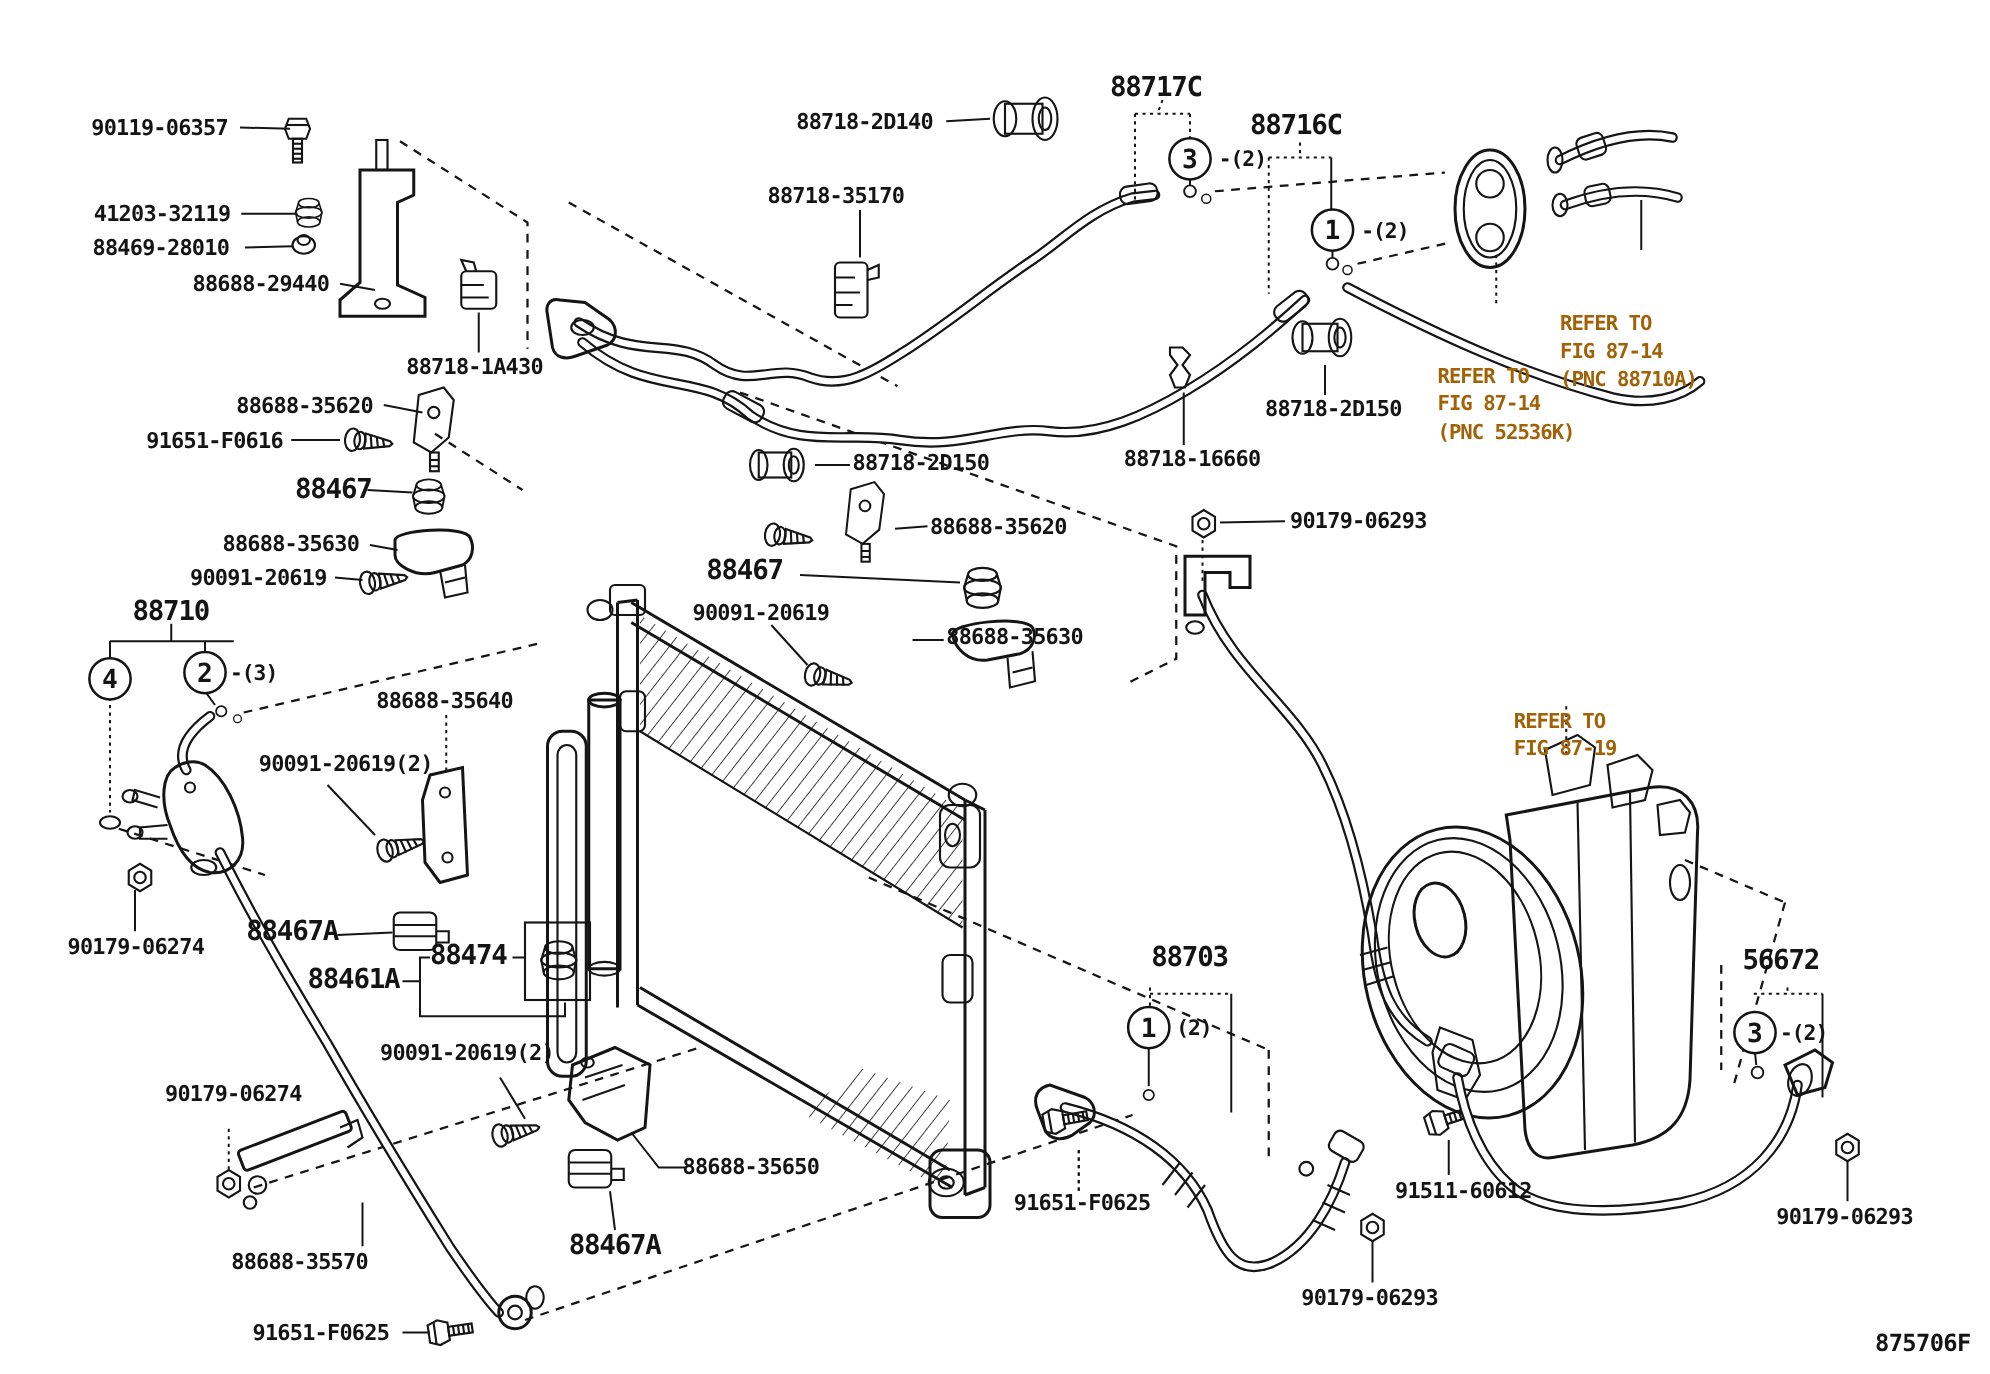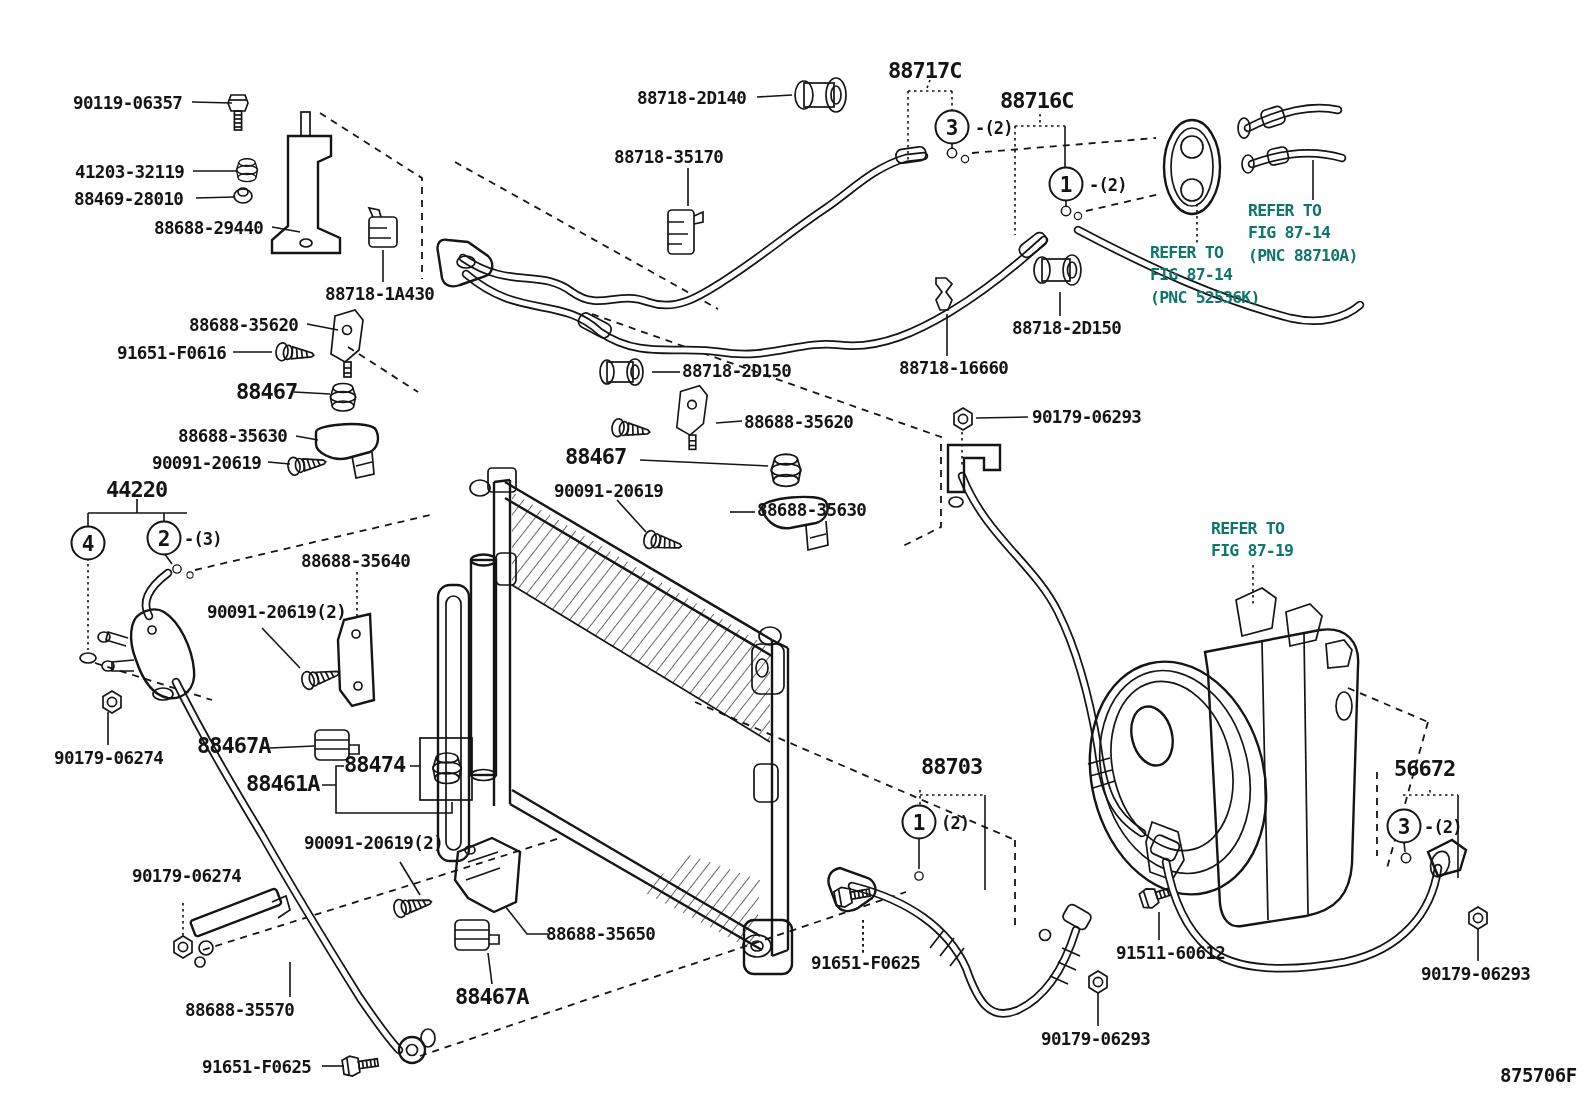--- a/index.html
+++ b/index.html
@@ -3,21 +3,21 @@
 <meta charset="utf-8">
 <style>
   html,body{margin:0;padding:0;background:#fff;}
   #stage{position:relative;width:1592px;height:1099px;background:#ffffff;overflow:hidden;
          font-family:"DejaVu Sans Mono",monospace;}
   #art{position:absolute;left:0;top:0;}
   .lbl{position:absolute;font:bold 17.5px "DejaVu Sans Mono",monospace;letter-spacing:-0.6px;
        color:#141414;white-space:nowrap;}
   .big{font-size:22px;letter-spacing:-1px;text-align:right;}
   .note{position:absolute;font:bold 16.5px "DejaVu Sans Mono",monospace;letter-spacing:-0.8px;
-        color:#0f766e;line-height:1.35;white-space:nowrap;}
+        color:#a16207;line-height:1.35;white-space:nowrap;margin-top:48px;}
   .co{position:absolute;width:31px;height:31px;border:2.6px solid #141414;border-radius:50%;
       background:#fff;display:flex;align-items:center;justify-content:center;
       font:bold 21px "DejaVu Sans Mono",monospace;color:#141414;transform:translate(-50%,-50%);}
   .cosuf{position:absolute;font:bold 17px "DejaVu Sans Mono",monospace;letter-spacing:-0.8px;
       color:#141414;white-space:nowrap;}
   .figcode{position:absolute;font:bold 19px "DejaVu Sans Mono",monospace;letter-spacing:-0.5px;color:#141414;}
   
   .ln{fill:none;stroke:#151515;stroke-width:1.7px;}
   .ln2{fill:none;stroke:#151515;stroke-width:2.4px;}
   .ldr{fill:none;stroke:#151515;stroke-width:1.6px;}
@@ -439,21 +439,21 @@
 <div class="lbl" style="left:73px;top:93px">90119-06357</div>
 <div class="lbl" style="left:75px;top:162px">41203-32119</div>
 <div class="lbl" style="left:74px;top:189px">88469-28010</div>
 <div class="lbl" style="left:154px;top:218px">88688-29440</div>
 <div class="lbl" style="left:325px;top:284px">88718-1A430</div>
 <div class="lbl" style="left:189px;top:315px">88688-35620</div>
 <div class="lbl" style="left:117px;top:343px">91651-F0616</div>
 <div class="lbl big" style="left:236px;top:379px">88467</div>
 <div class="lbl" style="left:178px;top:426px">88688-35630</div>
 <div class="lbl" style="left:152px;top:453px">90091-20619</div>
-<div class="lbl big" style="left:106px;top:477px">44220</div>
+<div class="lbl big" style="left:106px;top:477px">88710</div>
 <div class="lbl" style="left:301px;top:551px">88688-35640</div>
 <div class="lbl" style="left:207px;top:602px">90091-20619(2)</div>
 <div class="lbl" style="left:54px;top:748px">90179-06274</div>
 <div class="lbl big" style="left:197px;top:733px">88467A</div>
 <div class="lbl big" style="left:344px;top:752px">88474</div>
 <div class="lbl big" style="left:246px;top:771px">88461A</div>
 <div class="lbl" style="left:304px;top:833px">90091-20619(2)</div>
 <div class="lbl" style="left:132px;top:866px">90179-06274</div>
 <div class="lbl" style="left:185px;top:1000px">88688-35570</div>
 <div class="lbl" style="left:202px;top:1057px">91651-F0625</div>

